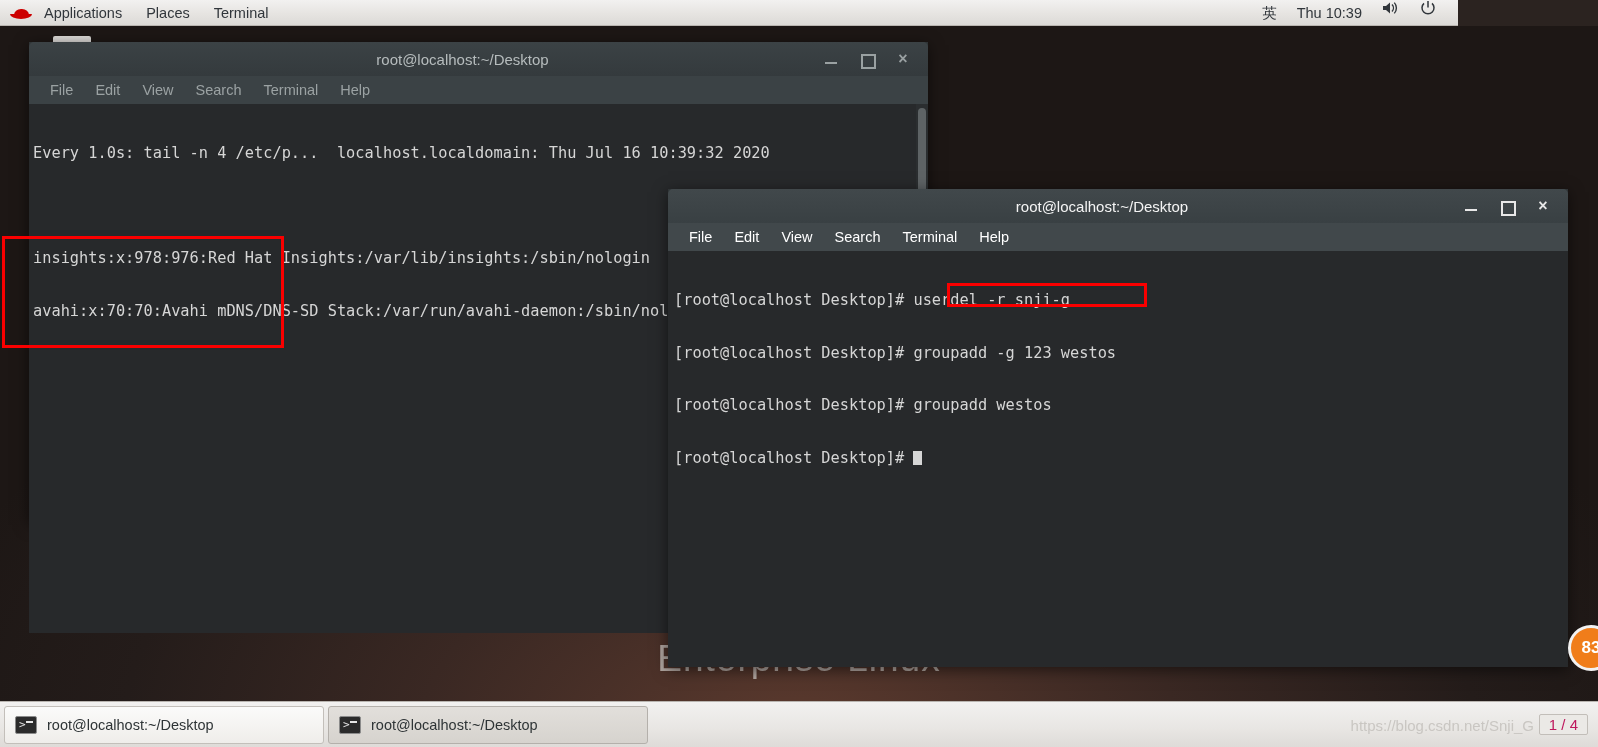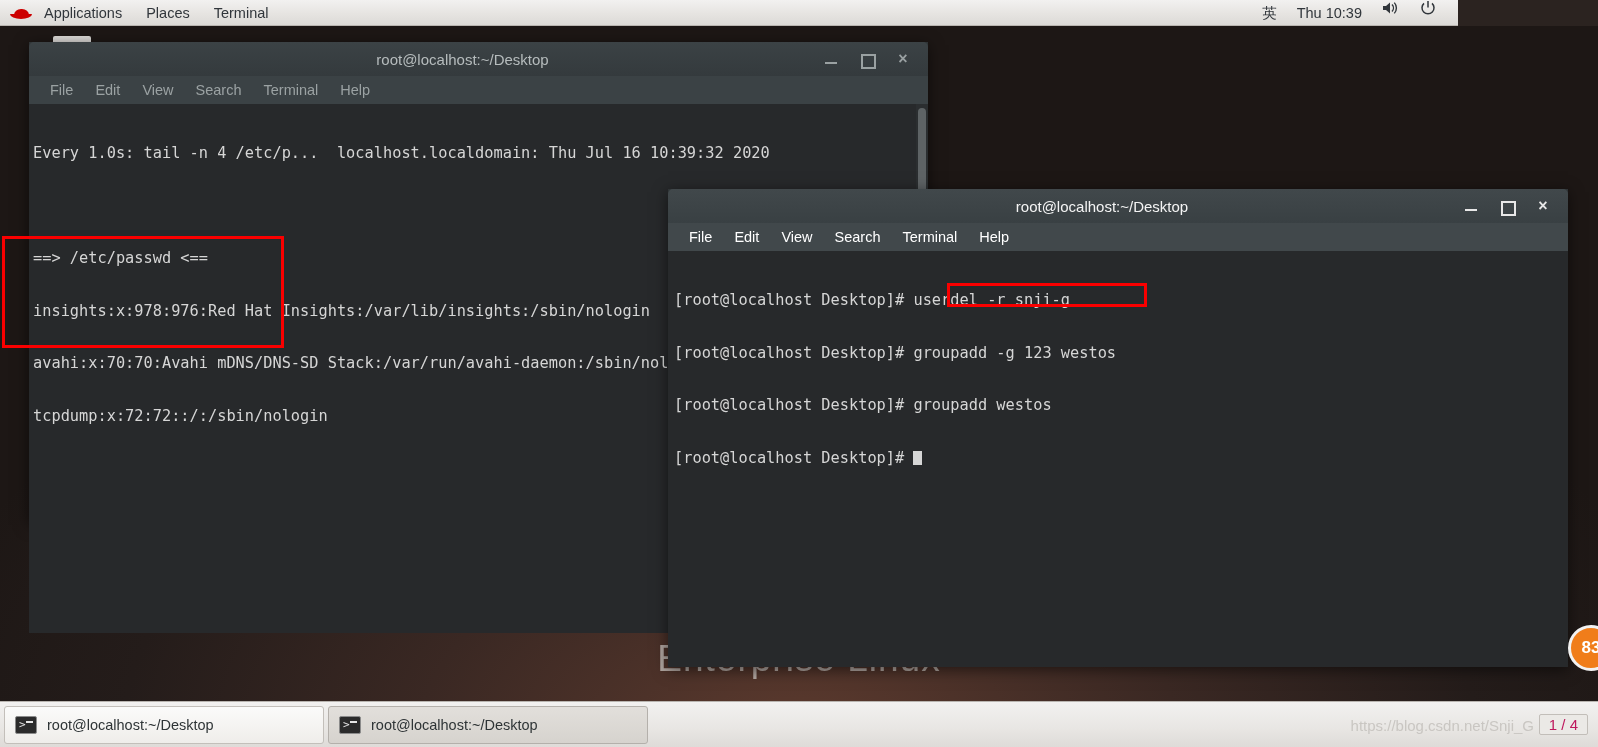--- a/index.html
+++ b/index.html
@@ -386,24 +386,22 @@
     <div class="menu-item">Edit</div>
     <div class="menu-item">View</div>
     <div class="menu-item">Search</div>
     <div class="menu-item">Terminal</div>
     <div class="menu-item">Help</div>
   </div>
 
   <div class="term-body">
     <div class="line">Every 1.0s: tail -n 4 /etc/p...  localhost.localdomain: Thu Jul 16 10:39:32 2020</div>
     <div class="line blank"></div>
-    <div class="line">==&gt; /etc/passwd &lt;==</div>
     <div class="line">insights:x:978:976:Red Hat Insights:/var/lib/insights:/sbin/nologin</div>
     <div class="line">avahi:x:70:70:Avahi mDNS/DNS-SD Stack:/var/run/avahi-daemon:/sbin/nologin</div>
-    <div class="line">tcpdump:x:72:72::/:/sbin/nologin</div>
     <div class="line blank"></div>
     
     
     
     
     
     
 
     <div class="scrollbar">
       <div class="scroll-thumb" style="top:4px; height:112px;"></div>

